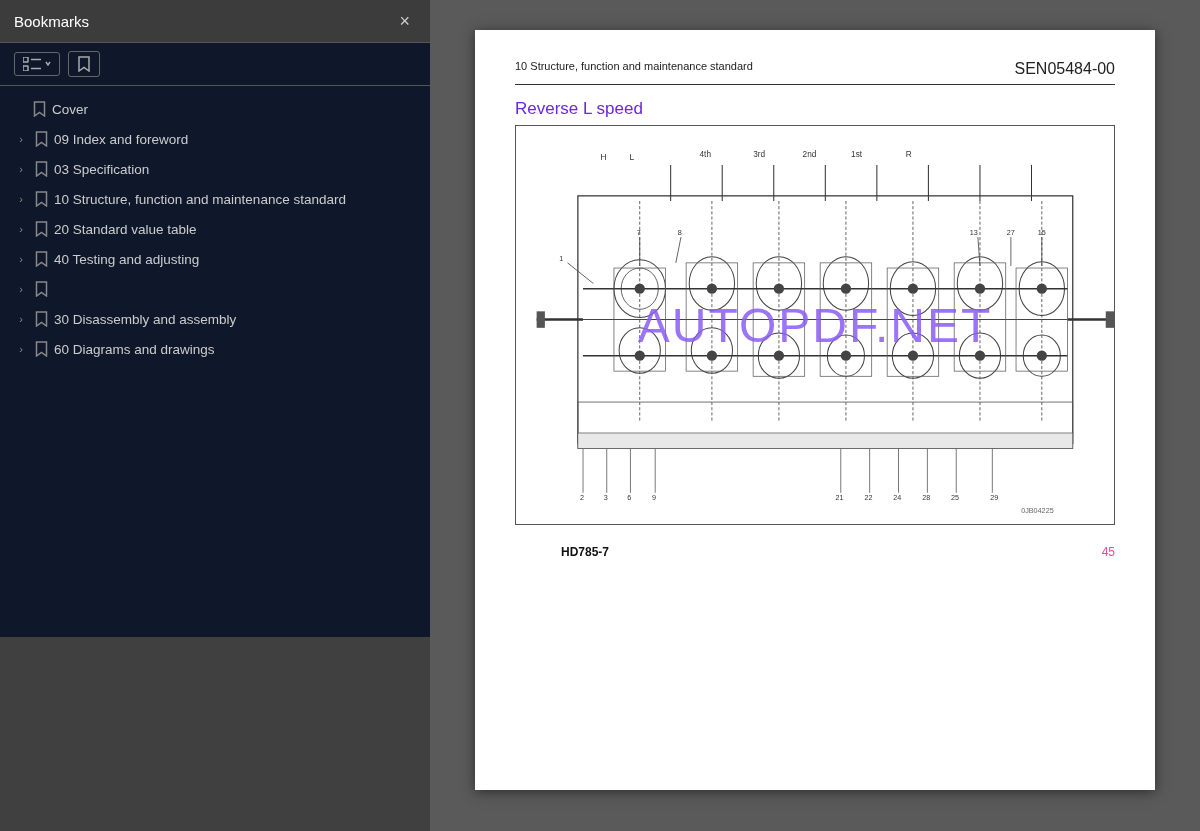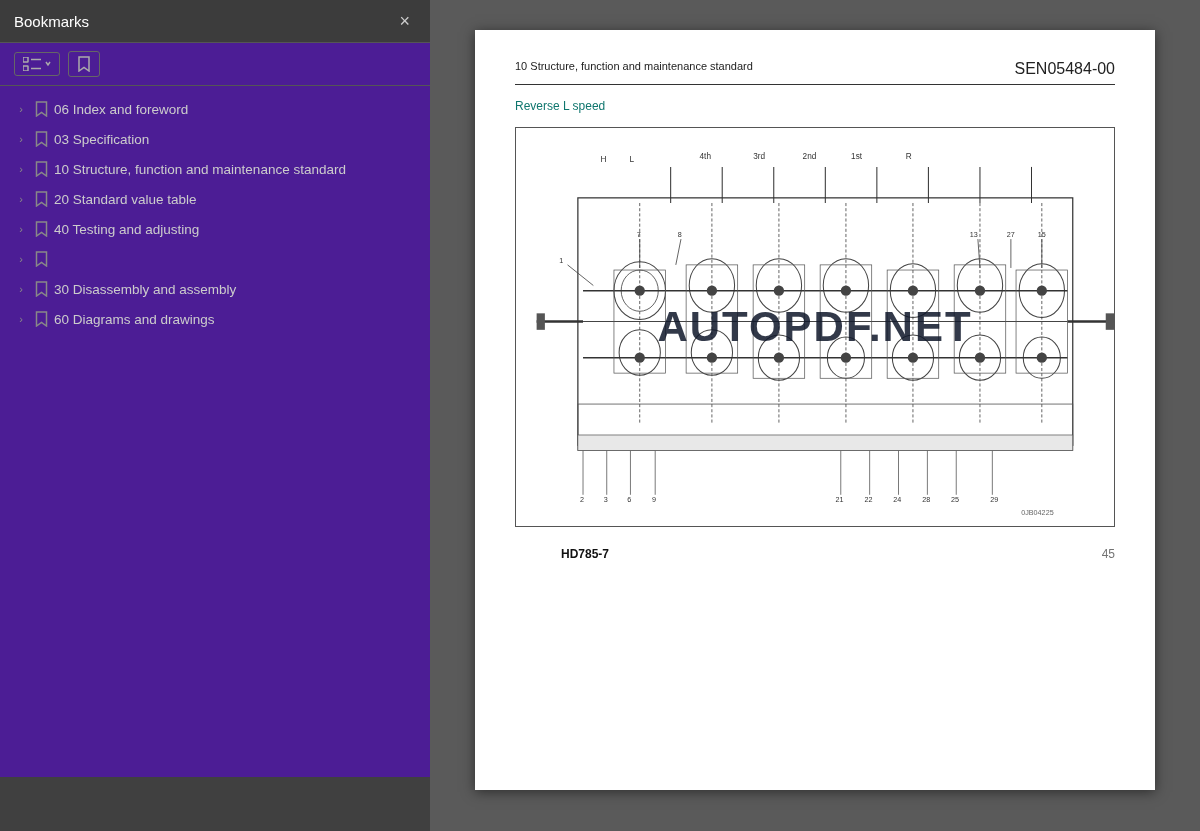--- a/index.html
+++ b/index.html
@@ -9,24 +9,24 @@
       display: flex;
       width: 1200px;
       height: 831px;
       overflow: hidden;
     }
 
     
     .sidebar {
       width: 430px;
       min-width: 430px;
-      background: #4c1d95;
+      background: #0f172a;
       display: flex;
       flex-direction: column;
-      height: 777px;
+      height: 637px;
     }
 
     .sidebar-header {
       display: flex;
       align-items: center;
       justify-content: space-between;
       padding: 10px 14px;
       background: #3c3c3c;
       border-bottom: 1px solid #555;
     }
@@ -165,23 +165,23 @@
       color: #222;
       font-weight: normal;
     }
 
     .page-header-right {
       font-size: 16px;
       color: #222;
     }
 
     .section-title {
-      font-size: 12px;
-      color: #0f766e;
-      margin-bottom: 14px;
+      font-size: 17px;
+      color: #6d28d9;
+      margin-bottom: 6px;
       font-weight: normal;
     }
 
     .diagram-box {
       border: 1px solid #555;
       width: 100%;
       min-height: 400px;
       display: flex;
       align-items: center;
       justify-content: center;
@@ -193,23 +193,23 @@
     .diagram-svg {
       width: 100%;
       height: auto;
     }
 
     .watermark {
       position: absolute;
       top: 50%;
       left: 50%;
       transform: translate(-50%, -50%);
-      font-size: 42px;
-      font-weight: bold;
-      color: #0f172a;
+      font-size: 48px;
+      font-weight: normal;
+      color: #8b5cf6;
       opacity: 0.85;
       pointer-events: none;
       white-space: nowrap;
       letter-spacing: 2px;
     }
 
     .page-footer {
       display: flex;
       justify-content: space-between;
       align-items: center;
@@ -218,21 +218,21 @@
 
     .page-model {
       font-size: 12px;
       font-weight: bold;
       color: #111;
       padding-left: 46px;
     }
 
     .page-number {
       font-size: 12px;
-      color: #737373;
+      color: #ec4899;
     }
   </style>
 </head>
 <body>
 
 <div class="sidebar">
   <div class="sidebar-header">
     <span class="sidebar-title">Bookmarks</span>
     <button class="close-btn">×</button>
   </div>
@@ -251,29 +251,37 @@
     </button>
     <button class="toolbar-btn">
       <svg class="bookmark-icon-svg" viewBox="0 0 12 16">
         <path d="M1 1 h10 v14 l-5-3.5 -5 3.5 z"></path>
       </svg>
     </button>
   </div>
 
   <div class="sidebar-list">
 
-
-    <div class="bookmark-item">
-      <div class="chevron">›</div>
-      <div class="bm-icon">
-        <svg viewBox="0 0 12 16">
-          <path d="M1 1 h10 v14 l-5-3.5 -5 3.5 z"></path>
-        </svg>
-      </div>
-      <span class="bookmark-label">06 Index and foreword</span>
+    <div class="bookmark-item no-chevron">
+      <div class="bm-icon">
+        <svg viewBox="0 0 12 16">
+          <path d="M1 1 h10 v14 l-5-3.5 -5 3.5 z"></path>
+        </svg>
+      </div>
+      <span class="bookmark-label">Cover</span>
+    </div>
+
+    <div class="bookmark-item">
+      <div class="chevron">›</div>
+      <div class="bm-icon">
+        <svg viewBox="0 0 12 16">
+          <path d="M1 1 h10 v14 l-5-3.5 -5 3.5 z"></path>
+        </svg>
+      </div>
+      <span class="bookmark-label">09 Index and foreword</span>
     </div>
 
     <div class="bookmark-item">
       <div class="chevron">›</div>
       <div class="bm-icon">
         <svg viewBox="0 0 12 16">
           <path d="M1 1 h10 v14 l-5-3.5 -5 3.5 z"></path>
         </svg>
       </div>
       <span class="bookmark-label">03 Specification</span>

